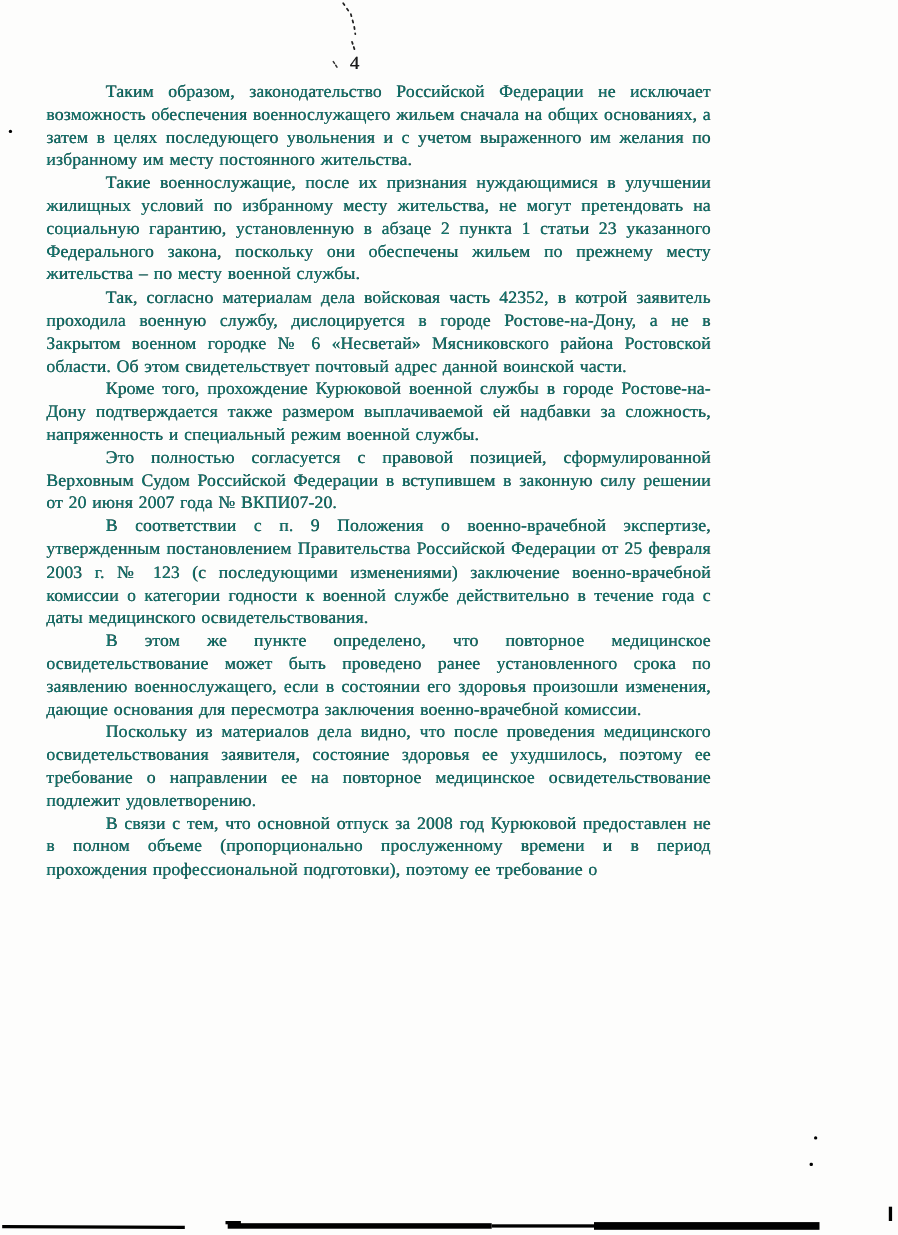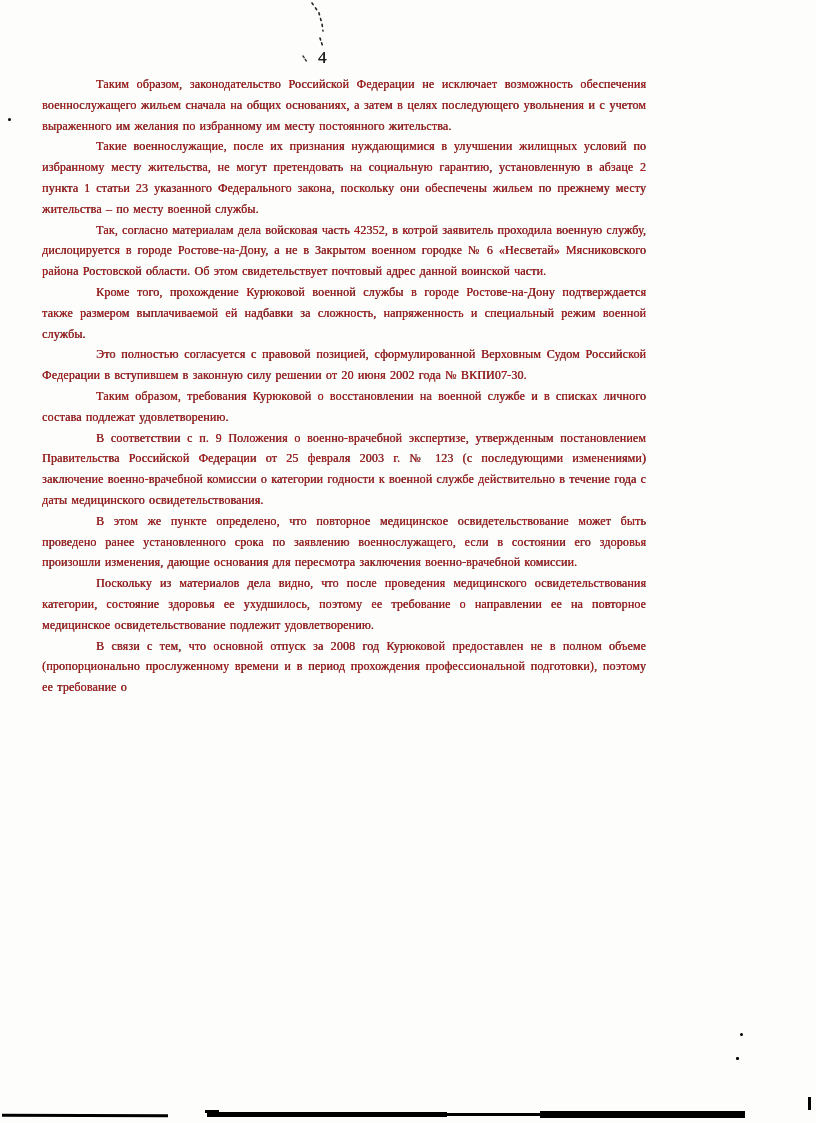--- a/index.html
+++ b/index.html
@@ -30,25 +30,25 @@
     position: absolute;
     left: 42px;
     top: 74px;
     width: 604px;
     color: #1c1c1c;
   }
   .para {
     margin: 0;
     text-indent: 54px;
     text-align: justify;
-    font-size: 12px;
+    font-size: 16px;
     line-height: 20.8px;
     letter-spacing: 0.15px;
     word-spacing: 1px;
-    color: #b91c1c;
+    color: #0f766e;
     text-shadow: 0.35px 0 0 #2e2e2e;
   }
   .scribble {
     position: absolute;
     left: 292px;
     top: 0px;
   }
   .artifact {
     position: absolute;
     background: #000;
@@ -75,25 +75,24 @@
   </svg>
 
   <div class="page-number">4</div>
 
   <div class="content">
 
   <p class="para">Таким образом, законодательство Российской Федерации не исключает возможность обеспечения военнослужащего жильем сначала на общих основаниях, а затем в целях последующего увольнения и с учетом выраженного им желания  по избранному им месту постоянного жительства.</p>
       <p class="para">Такие военнослужащие, после их признания нуждающимися в улучшении жилищных условий по избранному месту жительства, не могут претендовать на социальную гарантию, установленную в абзаце 2 пункта 1 статьи 23 указанного Федерального закона, поскольку они обеспечены жильем по прежнему месту жительства – по месту военной службы.</p>
       <p class="para">Так, согласно материалам дела войсковая часть 42352, в котрой заявитель проходила военную службу, дислоцируется в городе Ростове-на-Дону, а не в Закрытом военном городке № 6 «Несветай» Мясниковского района Ростовской области. Об этом свидетельствует почтовый адрес данной воинской части.</p>
       <p class="para">Кроме того, прохождение Курюковой военной службы в городе Ростове-на-Дону подтверждается также размером выплачиваемой ей надбавки за сложность, напряженность и специальный режим военной службы.</p>
-      <p class="para">Это полностью согласуется с правовой позицией, сформулированной Верховным Судом Российской Федерации в вступившем в законную силу решении от 20 июня 2002 года № ВКПИ07-30.</p>
-      <p class="para">Таким образом, требования Курюковой о восстановлении на военной службе и в списках личного состава подлежат удовлетворению.</p>
+      <p class="para">Это полностью согласуется с правовой позицией, сформулированной Верховным Судом Российской Федерации в вступившем в законную силу решении от 20 июня 2007 года № ВКПИ07-20.</p>
       <p class="para">В соответствии с п. 9 Положения о военно-врачебной экспертизе, утвержденным постановлением Правительства Российской Федерации от 25 февраля 2003 г. № 123 (с последующими изменениями) заключение военно-врачебной комиссии о категории годности к военной службе действительно в течение года с даты медицинского освидетельствования.</p>
       <p class="para">В этом же пункте определено, что повторное медицинское освидетельствование может быть проведено ранее установленного срока по заявлению военнослужащего, если в состоянии его здоровья произошли изменения, дающие основания для пересмотра заключения военно-врачебной комиссии.</p>
-      <p class="para">Поскольку из материалов дела видно, что после проведения медицинского освидетельствования категории, состояние здоровья ее ухудшилось, поэтому ее требование о направлении ее на повторное медицинское освидетельствование подлежит удовлетворению.</p>
+      <p class="para">Поскольку из материалов дела видно, что после проведения медицинского освидетельствования заявителя, состояние здоровья ее ухудшилось, поэтому ее требование о направлении ее на повторное медицинское освидетельствование подлежит удовлетворению.</p>
       <p class="para">В связи с тем, что основной отпуск за 2008 год Курюковой предоставлен не в полном объеме (пропорционально прослуженному времени и в период прохождения профессиональной подготовки), поэтому ее требование о</p>
     </div>
 
   <div class="artifact bar-1"></div>
   <div class="artifact bar-2b"></div>
   <div class="artifact bar-2"></div>
   <div class="artifact bar-3"></div>
   <div class="artifact bar-4"></div>
   <div class="artifact tick-right"></div>
   <div class="artifact speck-1"></div>

